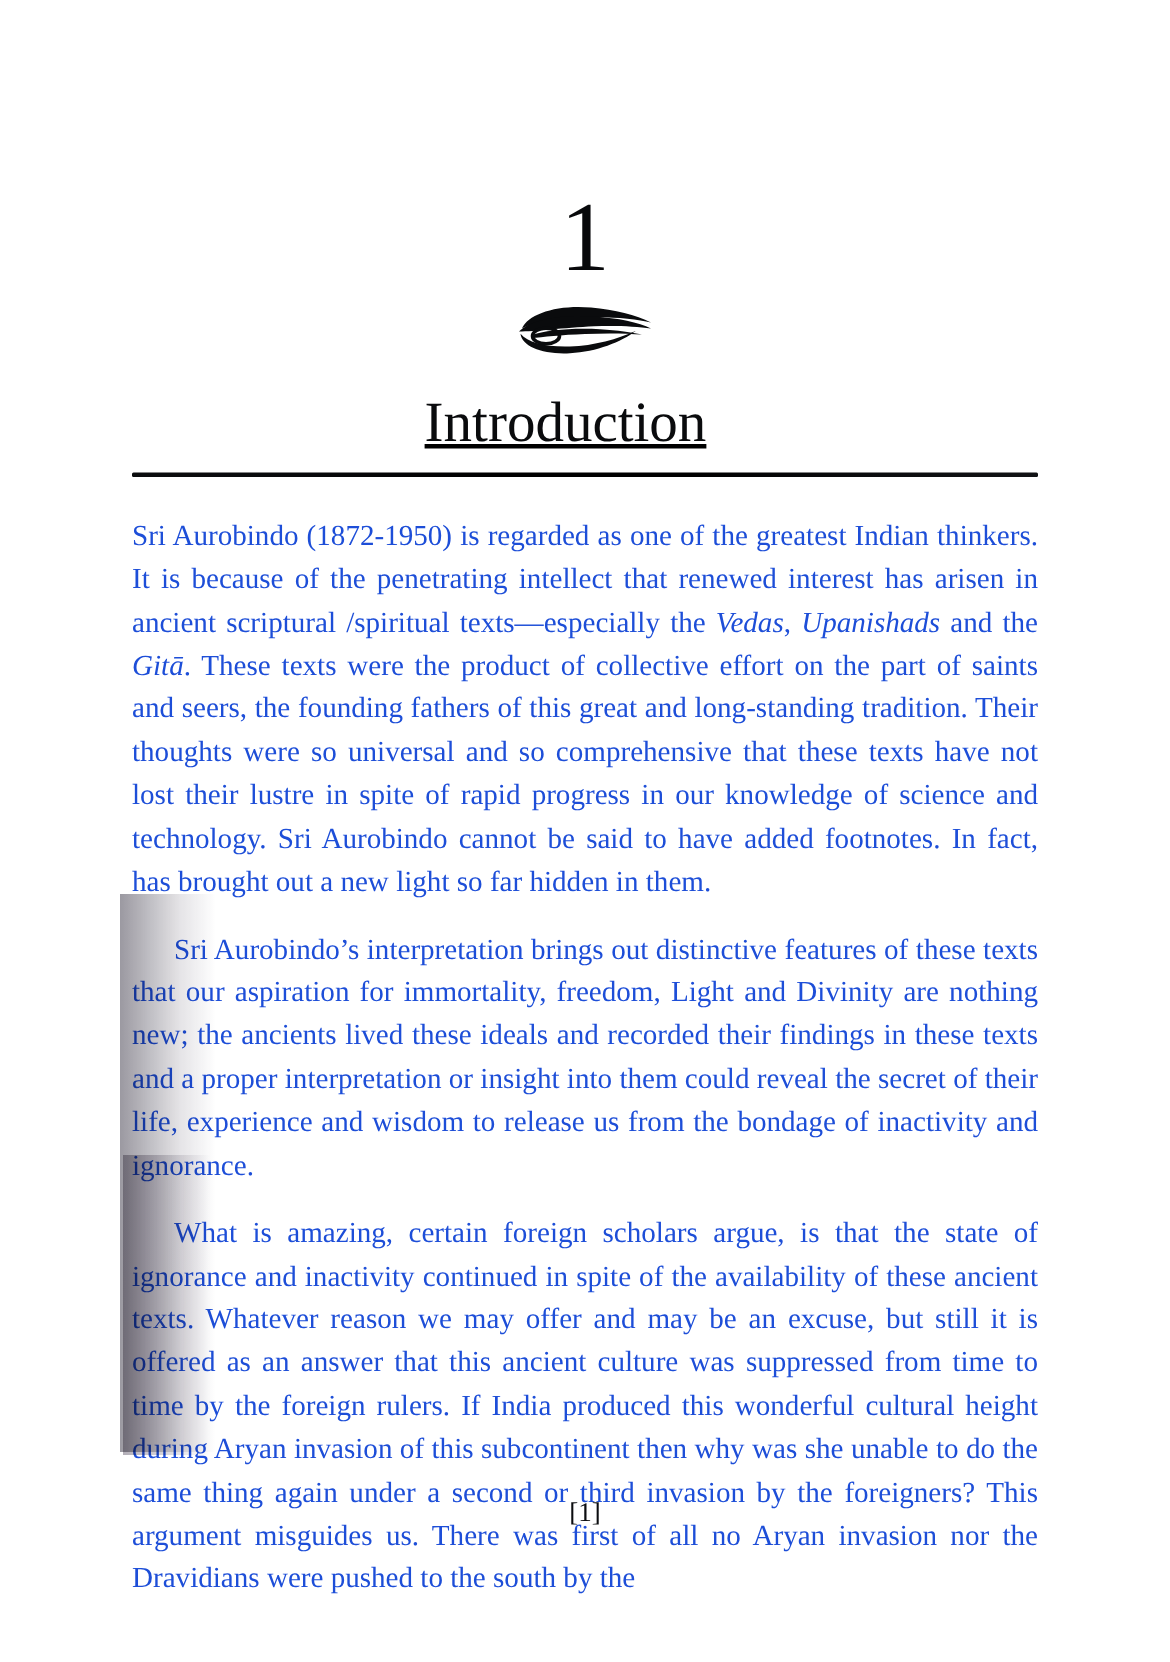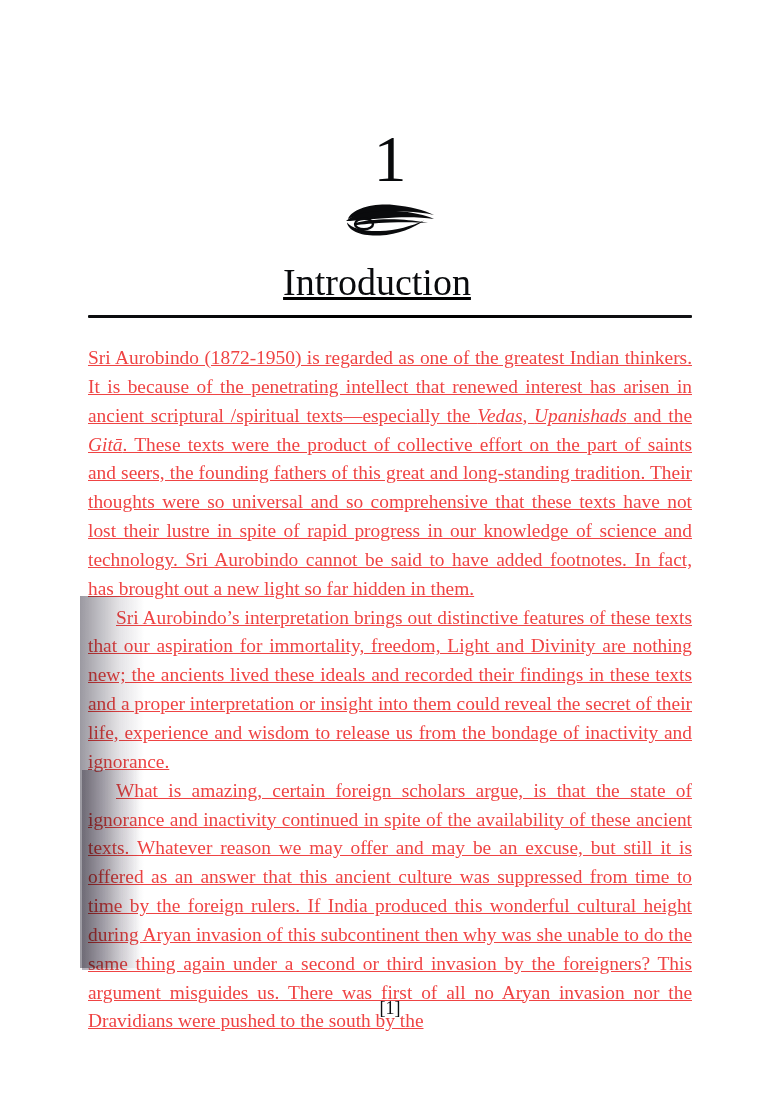--- a/index.html
+++ b/index.html
@@ -84,31 +84,31 @@
 
   .body-text {
     position: absolute;
     left: 88px;
     top: 344px;
     width: 604px;
     font-size: 19.4px;
     line-height: 28.85px;
     text-align: justify;
     text-justify: inter-word;
-    color: #ef4444;
-    text-decoration: underline;
+    color: #1d4ed8;
     -webkit-font-smoothing: none;
   }
 
   .body-text p {
     margin: 0;
   }
 
   .body-text p.indent {
     text-indent: 28px;
+    margin-top: 16px;
   }
 
   .body-text i {
     font-style: italic;
   }
 
   
   .smudge-layer {
     position: absolute;
     left: 80px;

